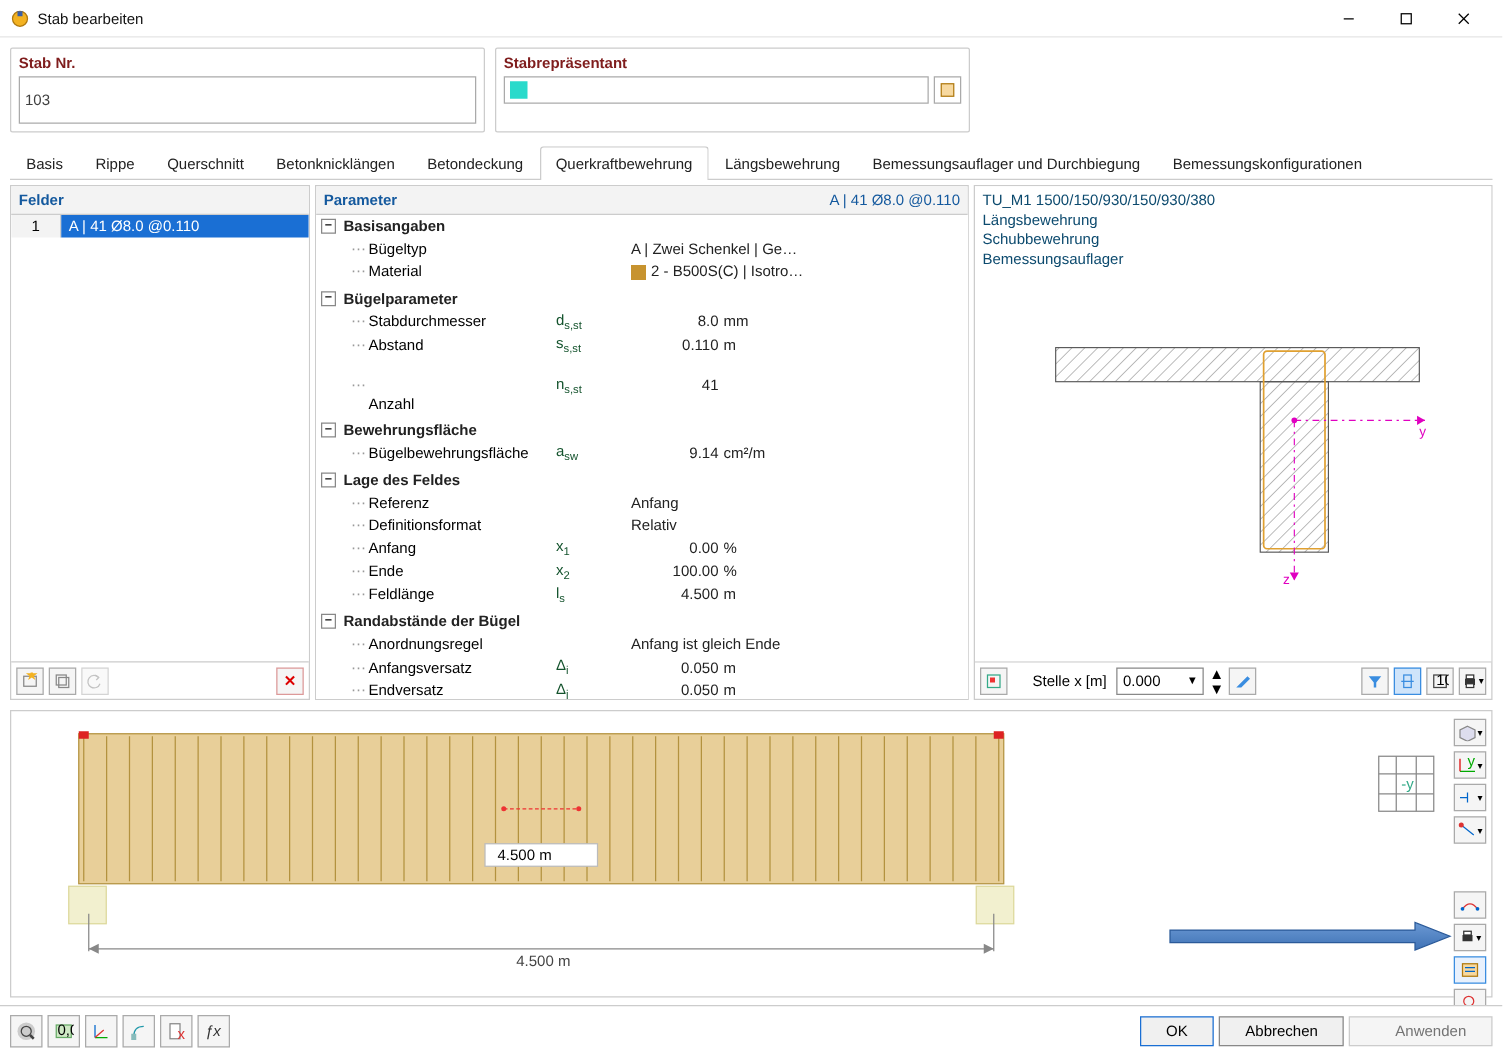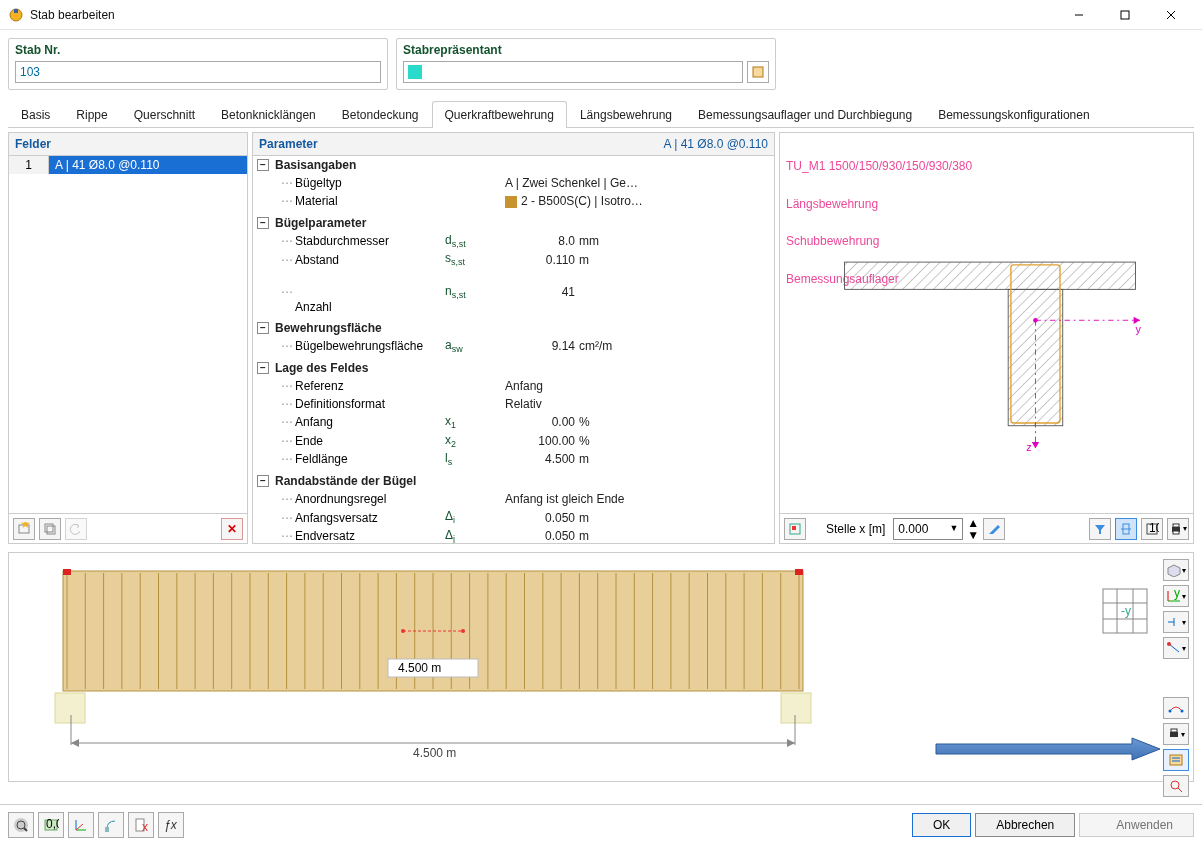--- a/index.html
+++ b/index.html
@@ -11,23 +11,23 @@
 .titlebar .title { flex: 1; color: #111; }
 .win-controls { display: flex; gap: 0; }
 .win-btn { width: 46px; height: 30px; display: flex; align-items: center; justify-content: center; color: #222; }
 
 
 .header { display: flex; gap: 8px; padding: 8px; }
 .fieldbox { border: 1px solid #ccc; border-radius: 2px; padding: 4px 6px 6px 6px; }
 .fieldbox.left { width: 380px; }
 .fieldbox.mid  { width: 380px; position: relative; }
 .fieldbox.right{ flex: 1; }
-.fieldlabel { color: #14532d; font-weight: bold; margin-bottom: 4px; }
+.fieldlabel { color: #7f1d1d; font-weight: bold; margin-bottom: 4px; }
 .fieldinput { display: flex; align-items: center; }
-.fieldinput input { width: 100%; height: 22px; border: 1px solid #aaa; padding: 2px 4px; color: #0369a1; background: #fff; }
+.fieldinput input { width: 100%; height: 38px; border: 1px solid #aaa; padding: 2px 4px; color: #404040; background: #fff; }
 .fieldinput .chip { width: 14px; height: 14px; background: #2adacb; margin-right: 6px; }
 .fieldinput .repinput { border: 1px solid #aaa; height: 22px; padding: 2px 4px; flex:1; display:flex; align-items:center; color:#222; }
 .fieldinput .iconbtn { width: 22px; height: 22px; border: 1px solid #aaa; margin-left: 4px; display:flex; align-items:center; justify-content:center; }
 
 
 .tabs { display: flex; border-bottom: 1px solid #ccc; margin: 2px 8px 0 8px; }
 .tab { padding: 6px 12px; color: #222; border: 1px solid transparent; border-bottom: none; cursor: pointer; position: relative; top: 1px; }
 .tab.active { border-color: #ccc; background: #fff; border-top-left-radius:3px; border-top-right-radius:3px; }
 
 
@@ -62,21 +62,21 @@
 .prow .label { white-space:nowrap; }
 .prow .sym { width: 60px; color:#14532d; }
 .prow .val { width: 70px; text-align:right; color:#222; }
 .prow .unit{ width: 48px; padding-left:4px; color:#222; }
 .prow .cellwide { flex:1; text-align:left; color:#222; white-space:nowrap; overflow:hidden; text-overflow:ellipsis; }
 .prow .swatch { width:12px; height:12px; background:#c7932f; display:inline-block; margin-right:4px; vertical-align:middle; }
 
 
 .preview-body { flex:1; position:relative; background:#fff; }
 .preview-texts { position:absolute; top:4px; left:6px; }
-.preview-texts div { color:#ec4899; line-height:1.3;margin-top:22px; }
+.preview-texts div { color:#0c4a6e; line-height:1.3; }
 .cross-section { position:absolute; top:120px; left:40px; width:340px; height:200px; }
 .preview-toolbar .numlabel { margin-right:4px; }
 .preview-toolbar .numinput { width:70px; height:22px; border:1px solid #888; display:flex; align-items:center; padding:0 4px; }
 .preview-toolbar .active { background:#cfe4fa; border-color:#3a8de0; }
 
 
 .beam-panel { margin: 4px 8px; height: 230px; border:1px solid #ccc; position:relative; background:#fff; }
 .beam-buttons { position:absolute; right:4px; top:6px; display:flex; flex-direction:column; gap:4px; }
 .beam-buttons .tbtn { width:26px; height:22px; }
 .grid-icon { position:absolute; right: 44px; top: 34px; width:48px; height:48px; }

